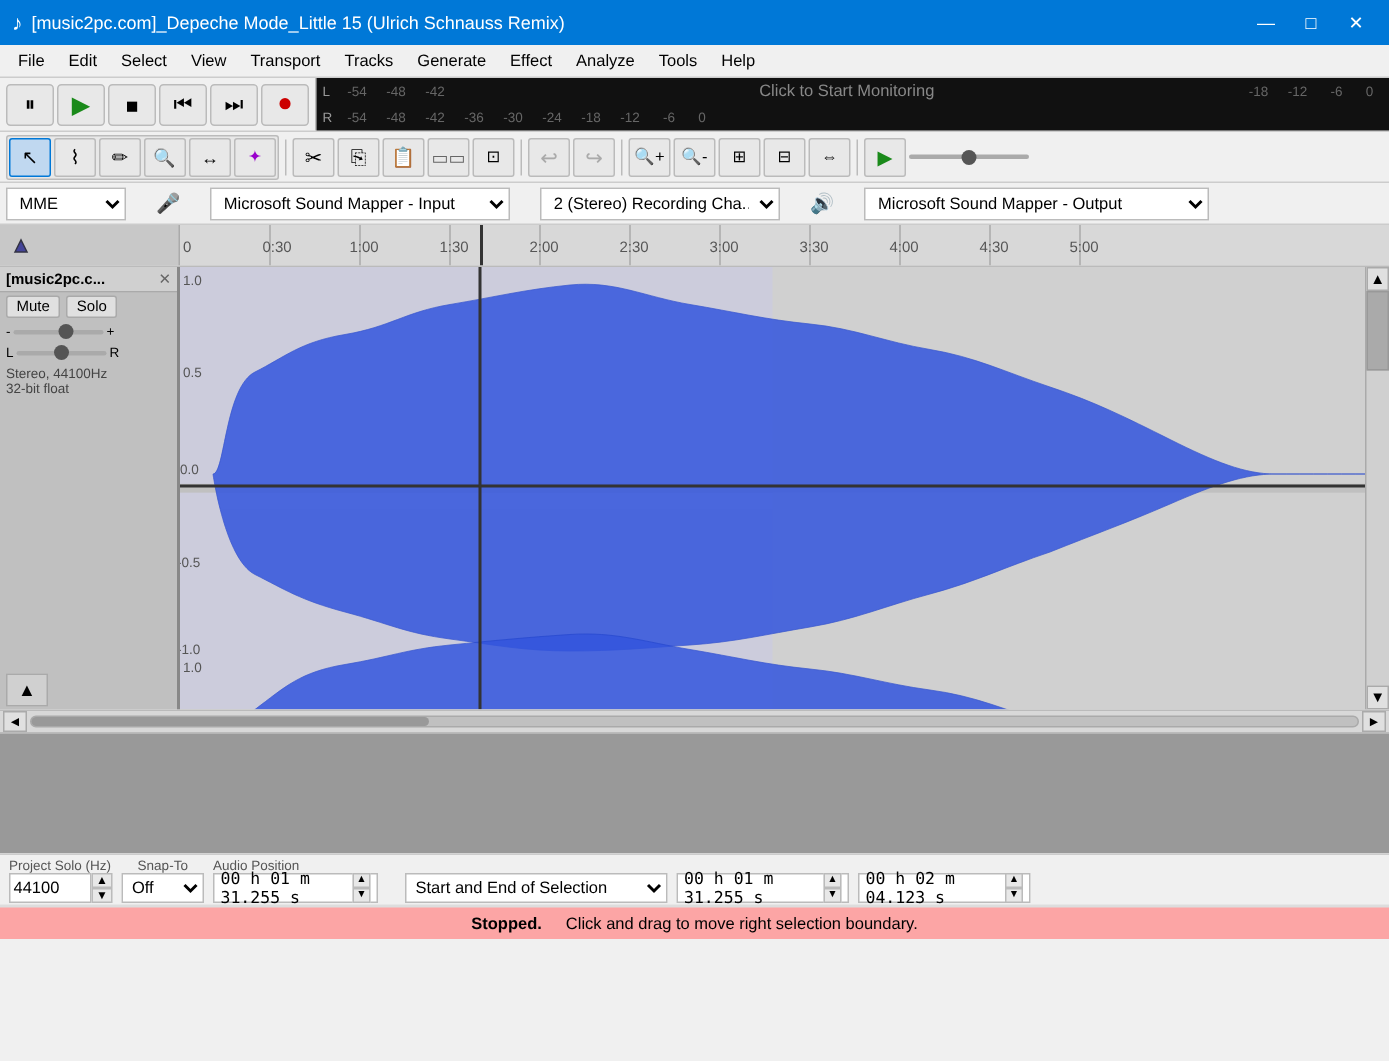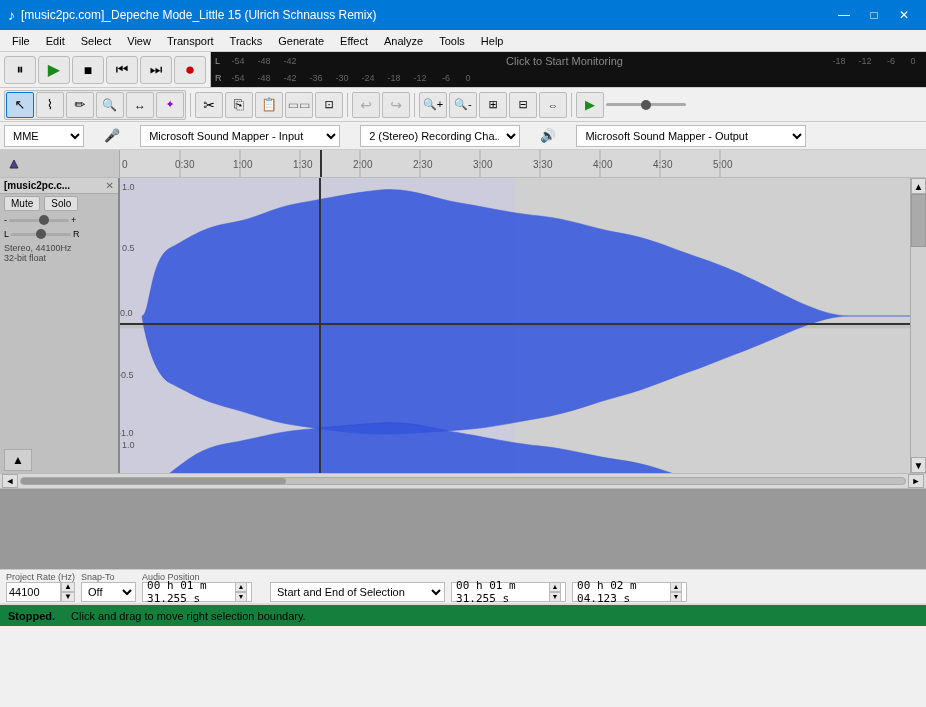--- a/index.html
+++ b/index.html
@@ -344,31 +344,31 @@
   <button style="width:16px; height:14px; font-size:9px; background:#e0e0e0; border:1px solid #aaa; cursor:pointer; display:flex; align-items:center; justify-content:center;">►</button>
 </div>
 
 <div style="background:#999; height:80px;"></div>
 
 <div style="background:#f0f0f0; border-top:1px solid #ccc;">
 
   <div style="display:flex; align-items:center; padding:3px 6px; gap:6px; border-bottom:1px solid #ddd; height:34px;">
 
     <div style="display:flex; flex-direction:column; align-items:flex-start;">
-      <span style="font-size:9px; color:#555;">Project Rate (Hz)</span>
+      <span style="font-size:9px; color:#555;">Project Solo (Hz)</span>
       <div style="display:flex; align-items:flex-end; gap:0;">
         <input type="text" value="44100" style="width: 55px; height: 20px; font-size: 11px; border: 1px solid rgb(187, 187, 187); padding: 0px 2px;">
         <div style="display:flex; flex-direction:column;">
           <button style="height:10px; width:14px; font-size:8px; padding:0; border:1px solid #bbb; background:#e8e8e8; cursor:pointer; line-height:8px;">▲</button>
           <button style="height:10px; width:14px; font-size:8px; padding:0; border:1px solid #bbb; background:#e8e8e8; cursor:pointer; line-height:8px;">▼</button>
         </div>
       </div>
     </div>
 
-    <div style="display:flex; flex-direction:column; align-items:flex-start;">
+    <div style="display:flex; flex-direction:column; align-items:center;">
       <span style="font-size:9px; color:#555;">Snap-To</span>
       <select style="height:20px; font-size:11px; border:1px solid #bbb; background:white; padding:0 2px; width:55px;">
         <option>Off</option>
       </select>
     </div>
 
     <div style="display:flex; flex-direction:column; align-items:flex-start;">
       <span style="font-size:9px; color:#555;">Audio Position</span>
       <div style="display:flex; align-items:center; background:white; border:1px solid #bbb; height:20px; padding:0 4px; width:110px;">
         <span style="font-size:11px; font-family:monospace;">00 h 01 m 31.255 s</span>
@@ -402,17 +402,17 @@
       <div style="display:flex; align-items:center; background:white; border:1px solid #bbb; height:20px; padding:0 4px; width:115px;">
         <span style="font-size:11px; font-family:monospace;">00 h 02 m 04.123 s</span>
         <div style="display:flex; flex-direction:column; margin-left:auto;">
           <button style="height:10px; width:12px; font-size:7px; padding:0; border:1px solid #bbb; background:#e8e8e8; cursor:pointer;">▲</button>
           <button style="height:10px; width:12px; font-size:7px; padding:0; border:1px solid #bbb; background:#e8e8e8; cursor:pointer;">▼</button>
         </div>
       </div>
     </div>
   </div>
 
-  <div id="status-bar" style="height:22px; display:flex; align-items:center; padding:0 8px; gap:16px; background:#15803d;">
+  <div id="status-bar" style="height:22px; display:flex; align-items:center; padding:0 8px; gap:16px; background:#fca5a5;justify-content:center;">
     <span style="font-size:11px; font-weight:bold;">Stopped.</span>
     <span style="font-size:11px;">Click and drag to move right selection boundary.</span>
   </div>
 </div>
 
 </body></html>

